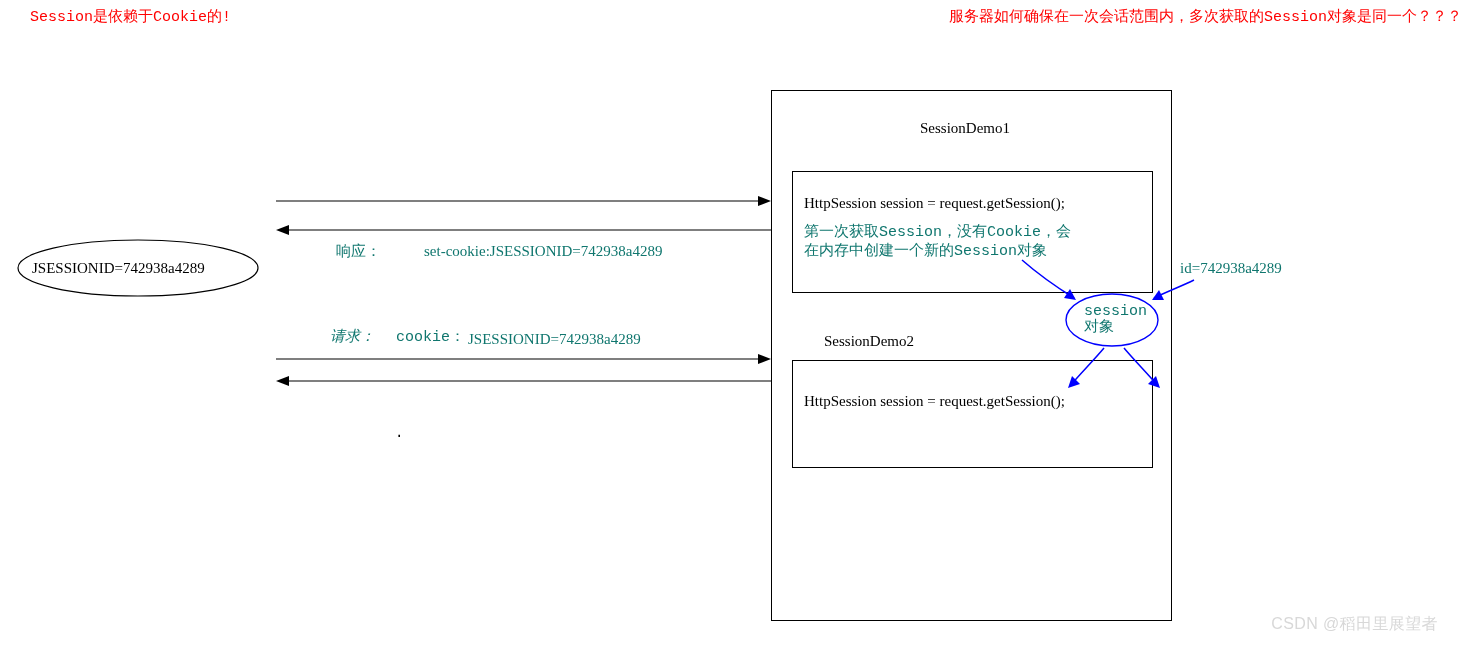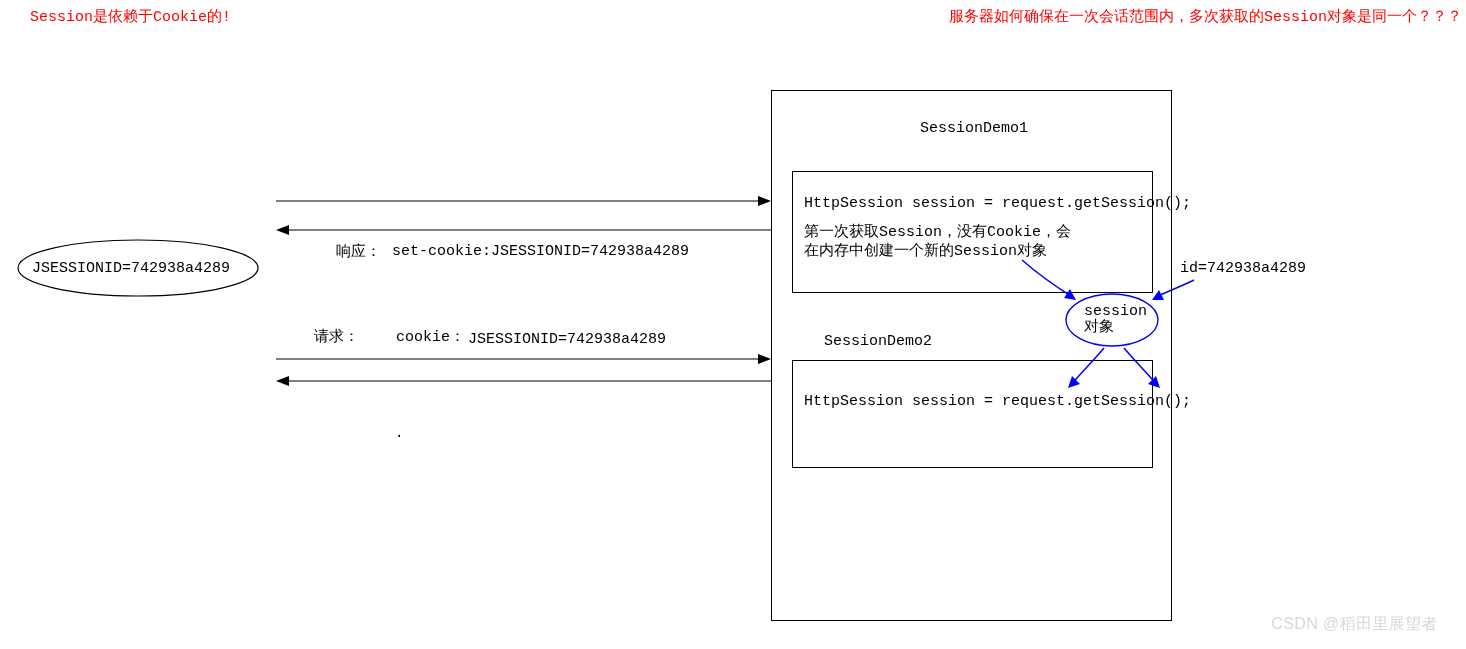--- a/index.html
+++ b/index.html
@@ -9,23 +9,23 @@
     height: 649px;
     background: #ffffff;
     font-family: "SimSun", "宋体", "Courier New", monospace;
     font-size: 15px;
     color: #000000;
     position: relative;
     overflow: hidden;
   }
   .abs { position: absolute; }
   .red  { color: #ff0000; }
-  .blue { color: #000000; }
+  .blue { color: #0f766e; }
   .black{ color: #000000; }
-  .mono { font-family: Liberation Mono, monospace; }
+  .mono { font-family: Liberation Serif, serif; }
   .watermark {
     color: #d8d8d8;
     font-family: Arial, sans-serif;
     font-size: 16px;
     letter-spacing: 0.4px;
   }
   svg { display:block; }
 </style>
 </head>
 <body>
@@ -52,23 +52,23 @@
   <line x1="0" y1="6" x2="488" y2="6" stroke="#000000" stroke-width="1.2"></line>
   <polygon points="495,6 482,1 482,11" fill="#000000"></polygon>
 </svg>
 
 <svg class="abs" style="left:276px; top:375px;" width="495" height="12">
   <line x1="7" y1="6" x2="495" y2="6" stroke="#000000" stroke-width="1.2"></line>
   <polygon points="0,6 13,1 13,11" fill="#000000"></polygon>
 </svg>
 
 <div class="abs blue" style="left:336px; top:242px;">响应：</div>
-<div class="abs mono blue" style="left:392px; top:243px;">set-cookie:JSESSIONID=742938a4289</div>
+<div class="abs mono blue" style="left:424px; top:243px;">set-cookie:JSESSIONID=742938a4289</div>
 
-<div class="abs blue" style="left:314px; top:327px;">请求：</div>
+<div class="abs blue" style="left:330px; top:327px;font-style:italic;">请求：</div>
 <div class="abs blue" style="left:396px; top:327px;">cookie：</div>
 <div class="abs mono blue" style="left:468px; top:331px;">JSESSIONID=742938a4289</div>
 
 <div class="abs" style="left:771px; top:90px; width:399px; height:529px; border:1.2px solid #000;"></div>
 
 <div class="abs mono black" style="left:920px; top:120px;">SessionDemo1</div>
 
 <div class="abs" style="left:792px; top:171px; width:359px; height:120px; border:1.2px solid #000;"></div>
 <div class="abs mono black" style="left:804px; top:195px; white-space:nowrap;">HttpSession session = request.getSession();</div>
 <div class="abs blue" style="left:804px; top:222px; white-space:nowrap;">第一次获取Session，没有Cookie，会</div>

